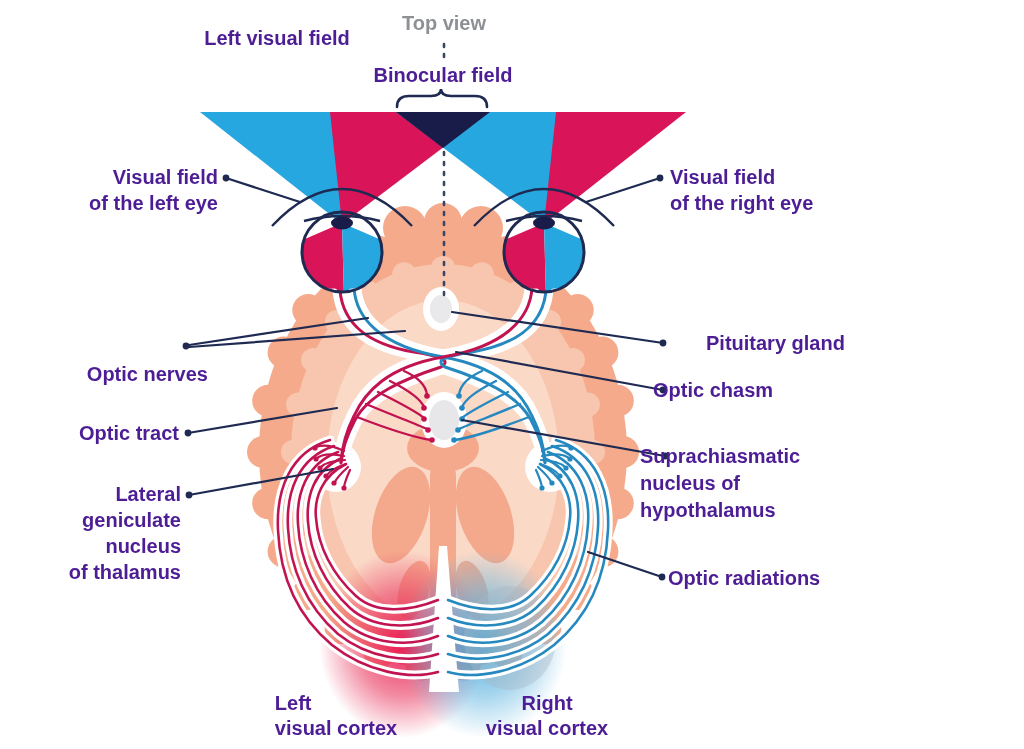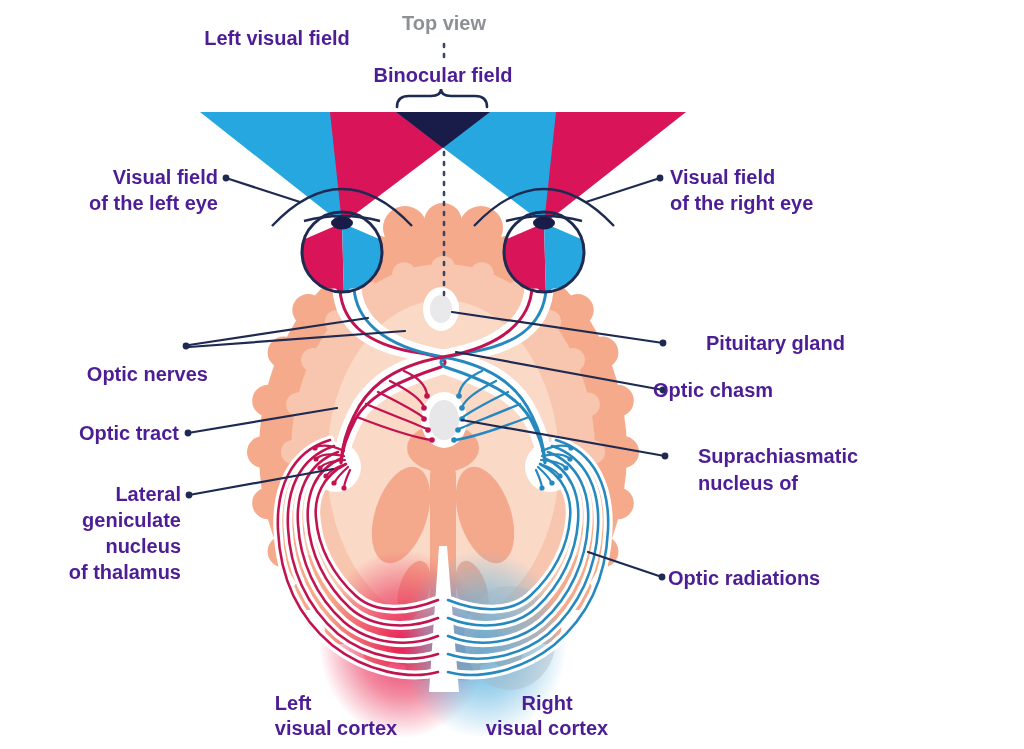--- a/index.html
+++ b/index.html
@@ -301,23 +301,24 @@
   <div class="lbl" style="left:670px;top:164px;">
     <div>Visual field</div>
     <div>of the right eye</div>
   </div>
 
   <div class="lbl right" style="right:816px;top:333px;margin-top:28px;">Optic nerves</div>
   <div class="lbl" style="left:706px;top:330px;">Pituitary gland</div>
   <div class="lbl" style="left:653px;top:377px;">Optic chasm</div>
   <div class="lbl right" style="right:845px;top:420px;text-align:center;">Optic tract</div>
 
-  <div class="lbl" style="left:698px;top:443px;line-height:27px;">
+  <div class="lbl" style="left:640px;top:443px;line-height:27px;">
     <div>Suprachiasmatic</div>
     <div>nucleus of</div>
+    <div>hypothalamus</div>
   </div>
 
   <div class="lbl right" style="right:843px;top:481px;">
     <div>Lateral</div>
     <div>geniculate</div>
     <div>nucleus</div>
     <div>of thalamus</div>
   </div>
 
   <div class="lbl" style="left:668px;top:565px;">Optic radiations</div>

